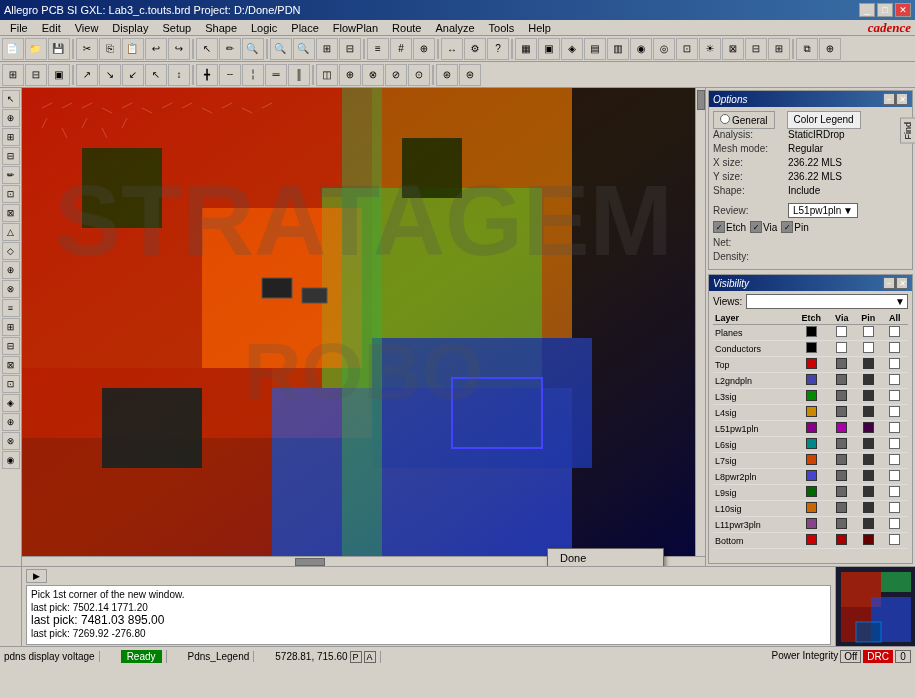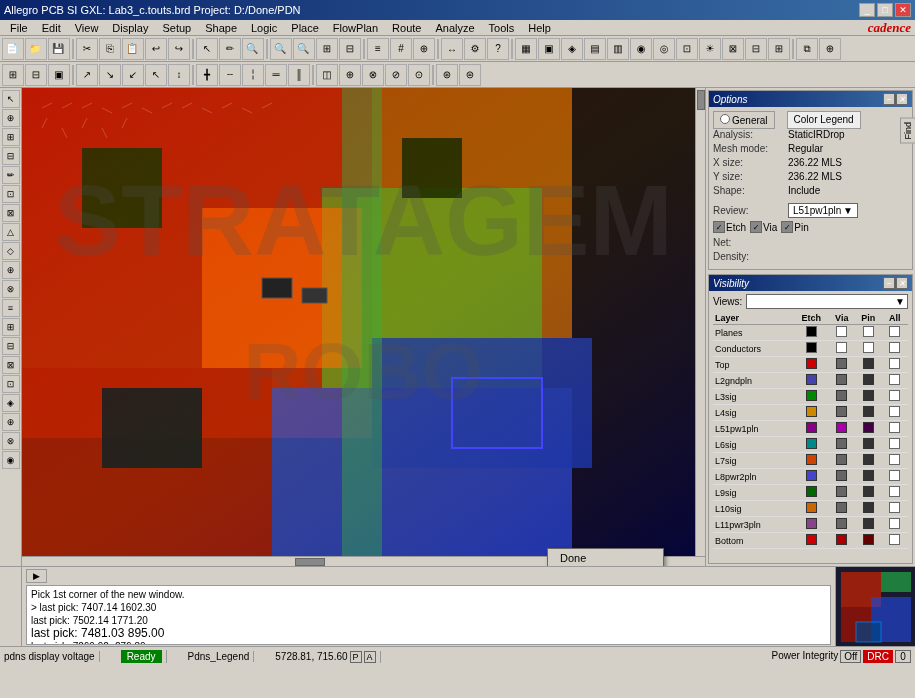--- a/index.html
+++ b/index.html
@@ -657,21 +657,20 @@
 </div>
 
 <div class="command-area">
   <div style="width:22px;background:#d4d0c8;border-right:1px solid #999;"></div>
   <div class="command-left">
     <div style="display:flex;align-items:center;gap:2px;margin-bottom:2px;">
       <div style="border:1px solid #999;background:#d4d0c8;padding:1px 6px;font-size:9px;cursor:pointer;">▶</div>
     </div>
     <div style="background:white;border:1px solid #999;padding:2px 4px;font-size:10px;height:60px;overflow:hidden;">
       <div style="font-size:10px;line-height:13px;">Pick 1st corner of the new window.</div>
-      <div style="font-size:10px;line-height:13px;">&gt; last pick:   7407.14  1602.30</div>
       <div style="font-size:10px;line-height:13px;">  last pick:   7502.14  1771.20</div>
       <div style="font-size:12px;line-height:13px;">  last pick:   7481.03  895.00</div>
       <div style="font-size:10px;line-height:13px;">  last pick:   7269.92  -276.80</div>
 
     </div>
   </div>
   <div class="command-thumbnail">
     <svg width="80" height="80">
       <rect width="80" height="80" fill="#1a1a2e"></rect>
       <rect x="5" y="5" width="40" height="35" fill="#cc2200" opacity="0.7"></rect>

